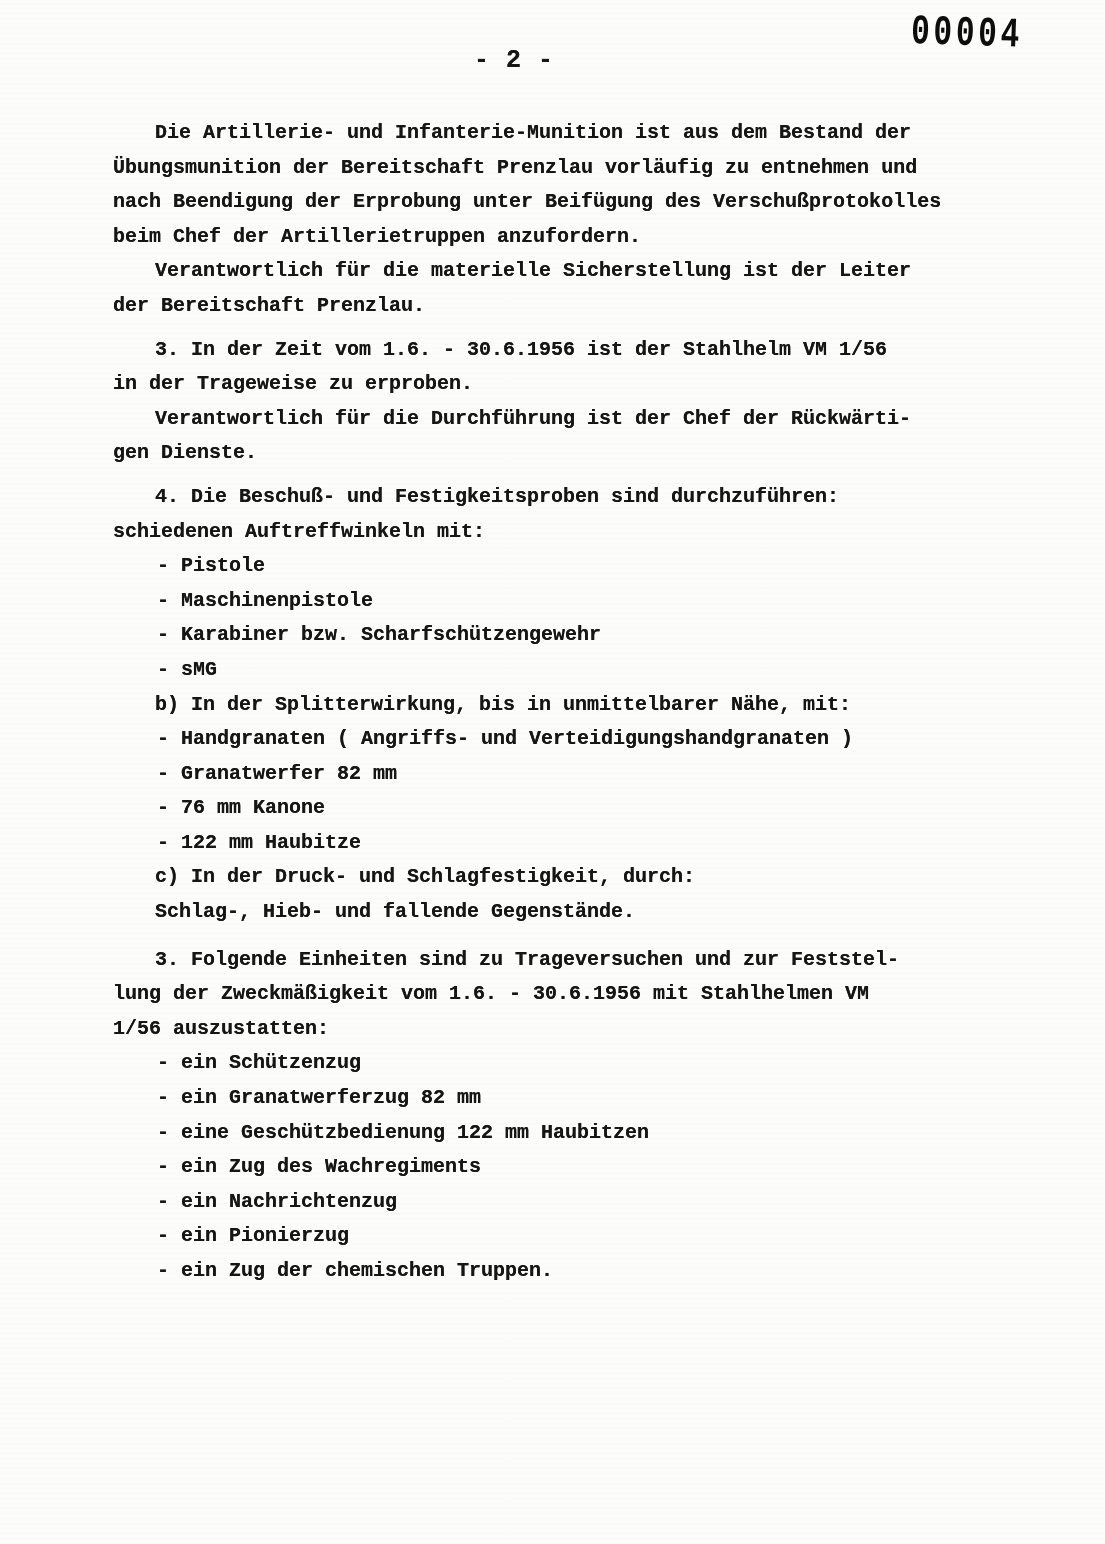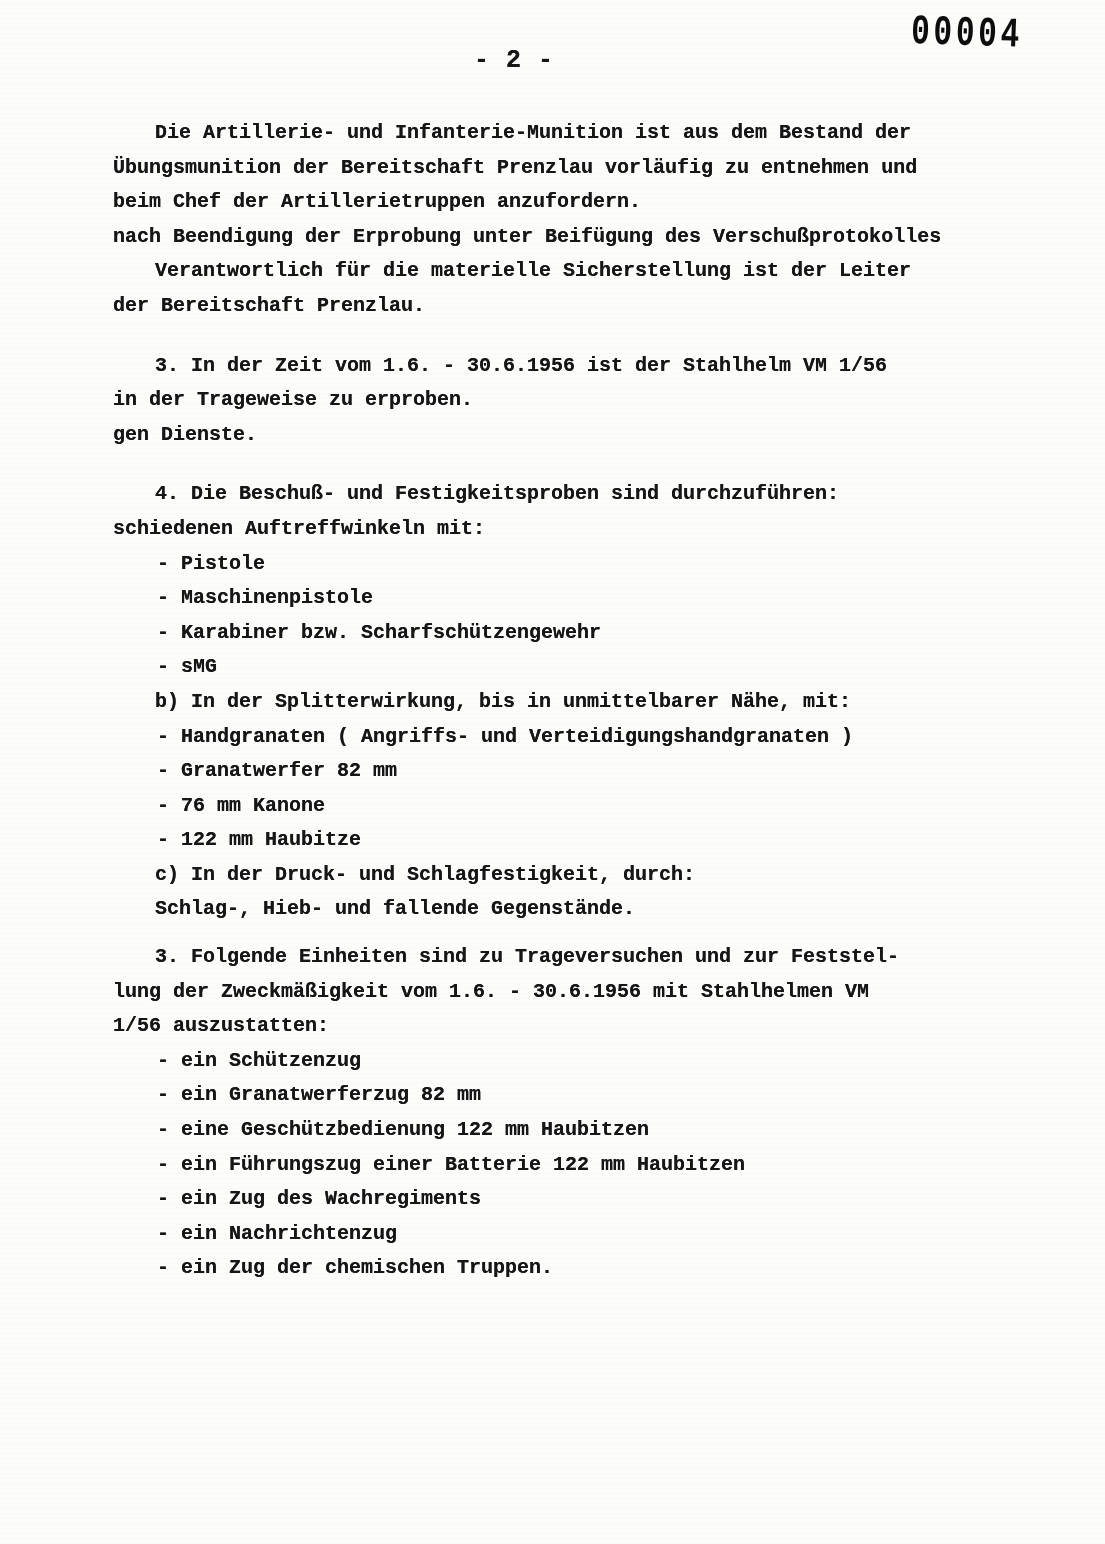--- a/index.html
+++ b/index.html
@@ -51,60 +51,61 @@
     font-weight: 700;
     line-height: 34.6px;
     text-shadow: 0 0 0.5px rgba(0,0,0,0.8);
   }
   .line {
     white-space: pre;
     min-height: 34.6px;
   }
   .indent { padding-left: 42px; }
   .list   { padding-left: 44px; }
-  .gap    { margin-top: 25px; }
+  .gap    { margin-top: 9px; }
   .gap-lg { margin-top: 13px; }
 </style>
 </head>
 <body>
 
 <div class="page">
 
   <div class="stamp">00004</div>
 
   <div class="page-number">- 2 -</div>
 
   <div class="body-text">
     <div class="line indent">Die Artillerie- und Infanterie-Munition ist aus dem Bestand der</div>
     <div class="line">Übungsmunition der Bereitschaft Prenzlau vorläufig zu entnehmen und</div>
+    <div class="line">nach Beendigung der Erprobung unter Beifügung des Verschußprotokolles</div>
     <div class="line">beim Chef der Artillerietruppen anzufordern.</div>
-    <div class="line">nach Beendigung der Erprobung unter Beifügung des Verschußprotokolles</div>
     <div class="line indent">Verantwortlich für die materielle Sicherstellung ist der Leiter</div>
     <div class="line">der Bereitschaft Prenzlau.</div>
     <div class="line indent gap">3. In der Zeit vom 1.6. - 30.6.1956 ist der Stahlhelm VM 1/56</div>
     <div class="line">in der Trageweise zu erproben.</div>
+    <div class="line indent">Verantwortlich für die Durchführung ist der Chef der Rückwärti-</div>
     <div class="line">gen Dienste.</div>
     <div class="line indent gap">4. Die Beschuß- und Festigkeitsproben sind durchzuführen:</div>
     <div class="line">schiedenen Auftreffwinkeln mit:</div>
     <div class="line list">- Pistole</div>
     <div class="line list">- Maschinenpistole</div>
     <div class="line list">- Karabiner bzw. Scharfschützengewehr</div>
     <div class="line list">- sMG</div>
     <div class="line indent">b) In der Splitterwirkung, bis in unmittelbarer Nähe, mit:</div>
     <div class="line list">- Handgranaten ( Angriffs- und Verteidigungshandgranaten )</div>
     <div class="line list">- Granatwerfer 82 mm</div>
     <div class="line list">- 76 mm Kanone</div>
     <div class="line list">- 122 mm Haubitze</div>
     <div class="line indent">c) In der Druck- und Schlagfestigkeit, durch:</div>
     <div class="line indent">Schlag-, Hieb- und fallende Gegenstände.</div>
     <div class="line indent gap-lg">3. Folgende Einheiten sind zu Trageversuchen und zur Feststel-</div>
     <div class="line">lung der Zweckmäßigkeit vom 1.6. - 30.6.1956 mit Stahlhelmen VM</div>
     <div class="line">1/56 auszustatten:</div>
     <div class="line list">- ein Schützenzug</div>
     <div class="line list">- ein Granatwerferzug 82 mm</div>
     <div class="line list">- eine Geschützbedienung 122 mm Haubitzen</div>
-    <div class="line list">- ein Führungszug einer Batterie 122 mm Haubitzen</div>
     <div class="line list">- ein Zug des Wachregiments</div>
     <div class="line list">- ein Nachrichtenzug</div>
+    <div class="line list">- ein Pionierzug</div>
     <div class="line list">- ein Zug der chemischen Truppen.</div>
   </div>
 
 </div>
 
 </body></html>

